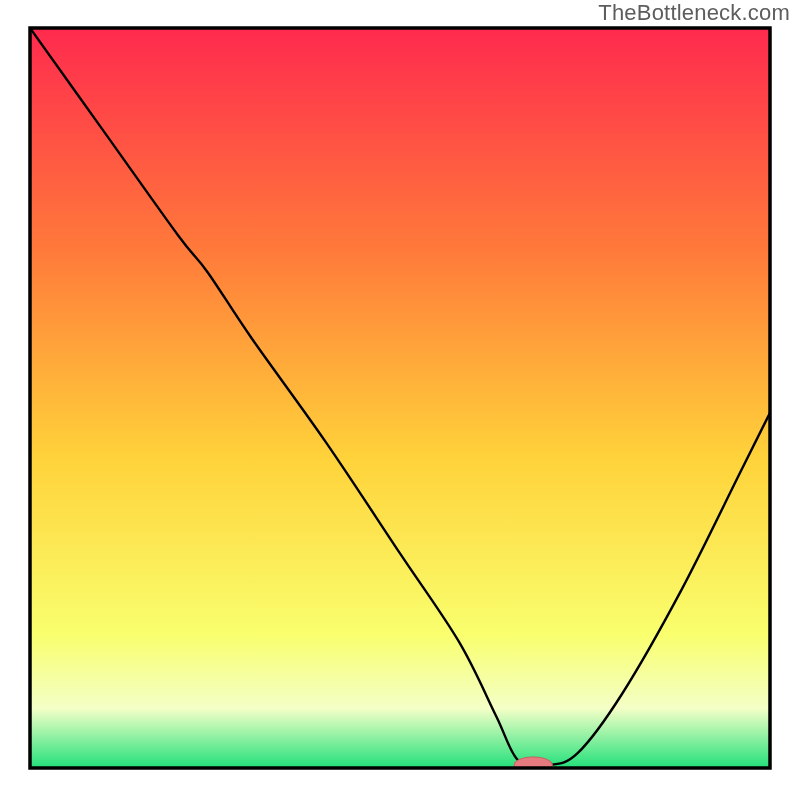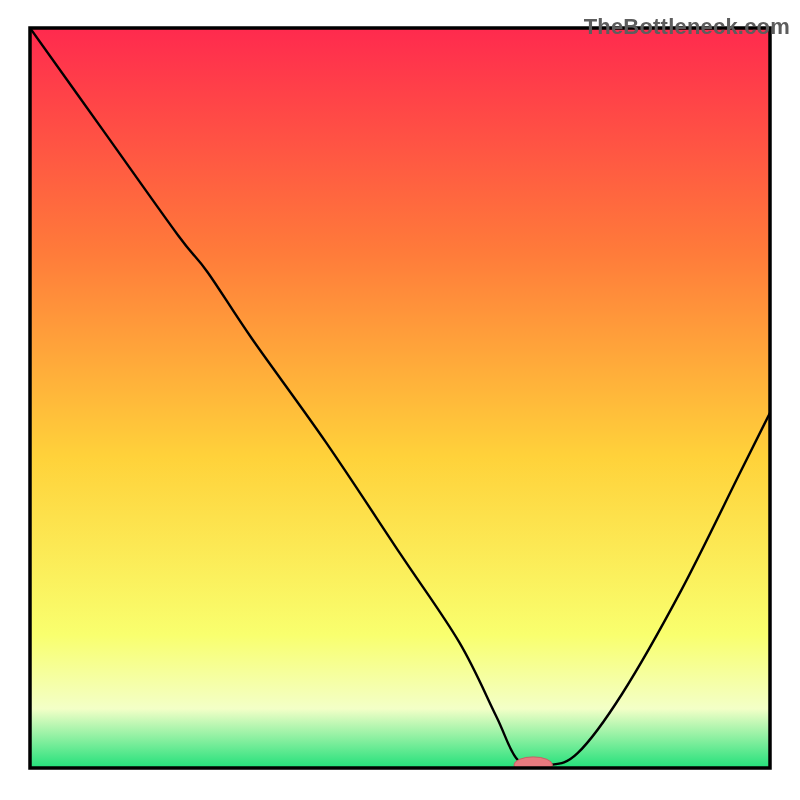--- a/index.html
+++ b/index.html
@@ -11,24 +11,24 @@
     font-family: Arial, Helvetica, sans-serif;
     overflow: hidden;
   }
   .stage {
     position: relative;
     width: 800px;
     height: 800px;
   }
   .watermark {
     position: absolute;
-    top: 14px;
+    top: 0;
     right: 10px;
     font-size: 22px;
-    font-weight: 700;
+    font-weight: 400;
     color: #5d5d5d;
     letter-spacing: 0.2px;
     z-index: 5;
   }
   svg {
     position: absolute;
     left: 0;
     top: 0;
   }
 </style>

